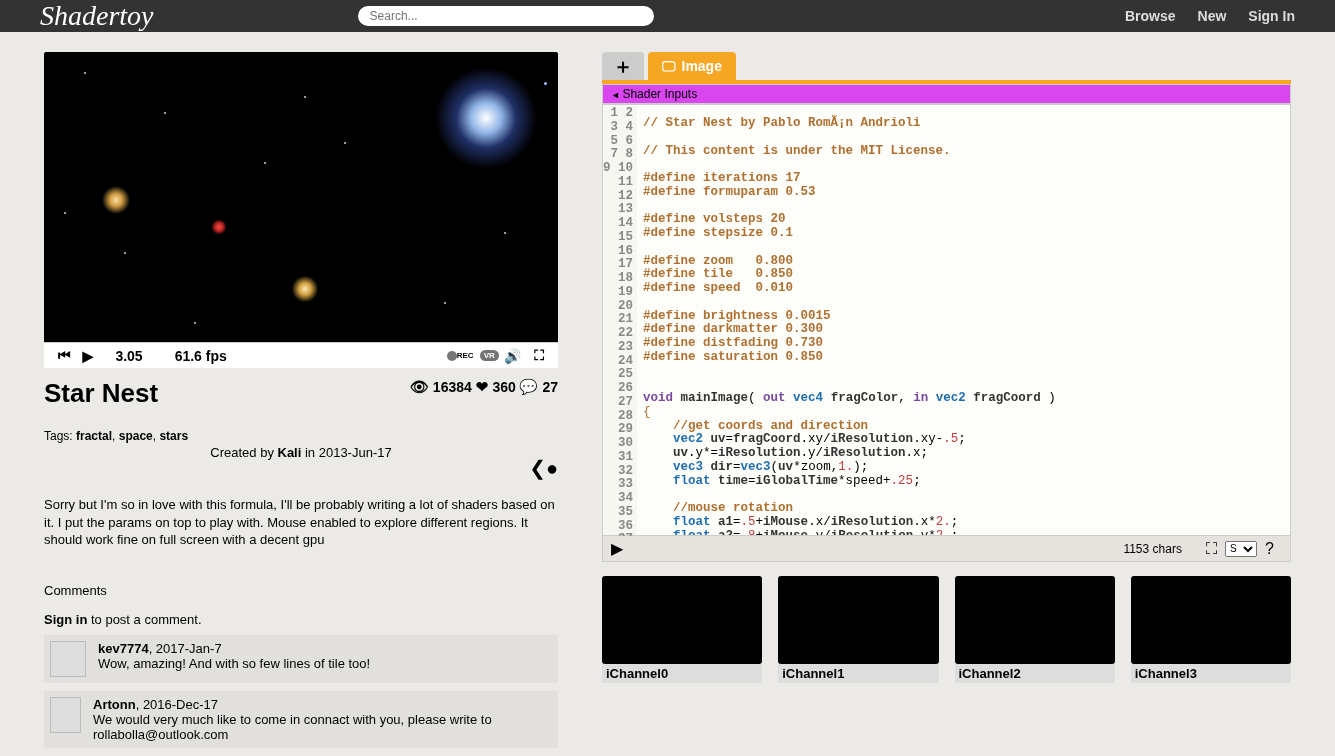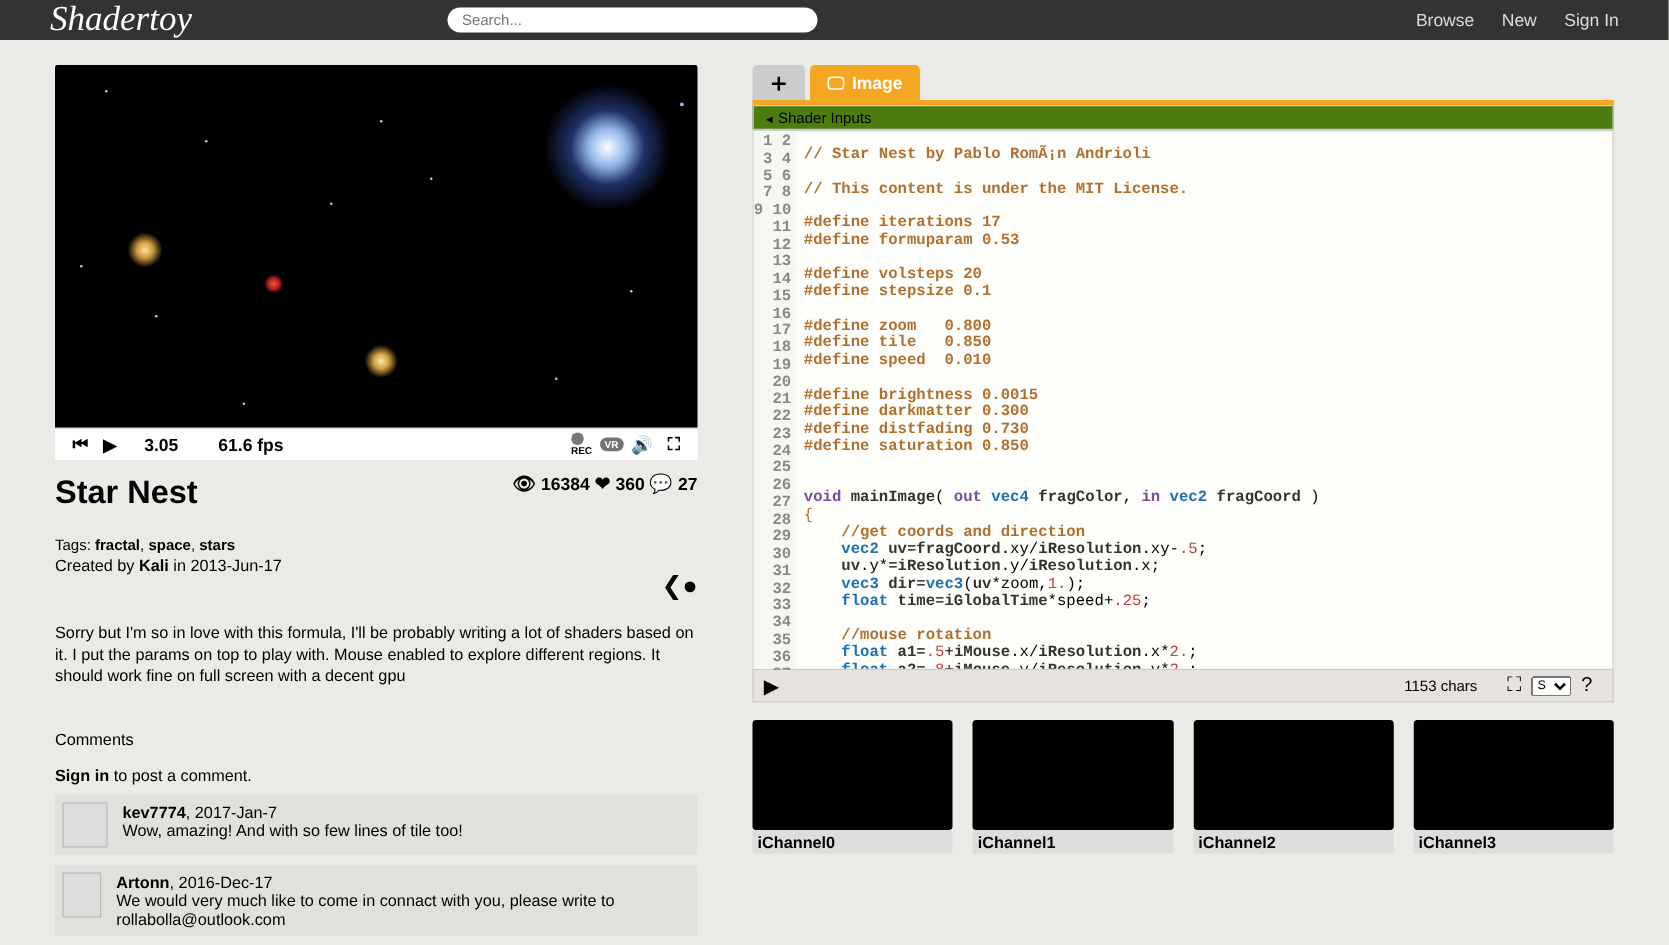--- a/index.html
+++ b/index.html
@@ -11,21 +11,21 @@
     height: 32px; background: #333; color: #ddd;
     display: flex; align-items: center; padding: 0 40px;
   }
   .logo { font-family: "Brush Script MT", cursive; font-size: 28px; color: #fff; font-style: italic; padding-right: 24px; }
   .search-wrap { flex: 0 0 auto; margin-left: 180px; }
   .search {
     width: 296px; height: 20px; border-radius: 10px; border: none;
     padding: 0 12px; font-size: 12px; color: #a16207; background: #fff;
   }
   .nav-right { margin-left: auto; display: flex; gap: 22px; }
-  .nav-right a { color: #ddd; text-decoration: none; font-size: 14px; font-weight: normal; cursor: pointer; }
+  .nav-right a { color: #ddd; text-decoration: none; font-size: 14px; font-weight: bold; cursor: pointer; }
 
   
   .main { display: flex; padding: 20px 44px 0 44px; gap: 44px; height: calc(100% - 44px); }
   .left-col  { width: 514px; flex: 0 0 auto; }
   .right-col { flex: 1 1 auto; display: flex; flex-direction: column; }
 
   
   .preview {
     width: 514px; height: 290px; background: #000; position: relative;
     border-radius: 2px 2px 0 0; overflow: hidden;
@@ -39,31 +39,31 @@
   .star-red  { position:absolute; top:166px; left:166px; width:18px; height:18px; background: radial-gradient(circle,#ff5040 0%,#aa2020 35%, transparent 60%); }
   .dot { position:absolute; width:2px; height:2px; background:#cfcfcf; border-radius:50%; }
 
   .controls {
     height: 26px; background: #fff; border-top:1px solid #ccc;
     display: flex; align-items: center; padding: 0 8px; font-size: 14px; font-weight: bold;
   }
   .controls .spacer { flex: 1; }
   .ctl-btn { cursor: pointer; padding: 0 6px; font-size: 14px; }
   .time { padding: 0 16px; text-align: right; }
-  .rec { display:flex; flex-direction:column; font-size:8px; padding:0 6px; cursor:pointer;}
+  .rec { display:flex; flex-direction:row; align-items:center; font-size:8px; padding:0 6px; cursor:pointer;}
   .rec-dot { width:10px;height:10px;border-radius:50%;background:#777;}
   .vr-badge { font-size:8px; background:#737373; color:#fff; border-radius:8px; padding:1px 4px; cursor:pointer;}
   .vol, .full { padding:0 6px; cursor:pointer;}
 
   
   .title-row { display:flex; align-items:flex-start; margin-top:10px;}
   h1.shader-title { font-size:26px; font-weight:bold; }
   .stats { margin-left:auto; display:flex; align-items:center; gap:4px; font-weight:bold; font-size:14px;}
   .stat-icn { font-size:15px; }
-  .byline { font-size:13px; text-align:left; margin-top:2px; }
+  .byline { font-size:13px; text-align:center; margin-top:2px; }
   .tags { font-size:12px; margin-top:20px;}
   .tags a { color:#000; font-weight:bold; text-decoration:none; cursor:pointer;}
   .share { text-align:right; font-size:20px; margin-top:-4px; cursor:pointer;}
   .desc { font-size:13px; margin-top:16px; line-height:1.35; }
 
   
   .comments-h { font-size:13px; margin-top:34px; }
   .signin-note { font-size:13px; margin-top:14px;}
   .signin-note b { font-weight:bold; cursor:pointer;}
   .comment { display:flex; gap:12px; background:#e2e0dc; padding:6px; margin-top:8px; font-size:13px;}
@@ -71,21 +71,21 @@
   .c-head b { font-weight:bold;}
 
   
   .tabs { display:flex; align-items:flex-end; height:28px;}
   .tab-add { width:42px; height:28px; background:#ccc; display:flex; align-items:center; justify-content:center; font-size:20px; font-weight:bold; cursor:pointer; border-radius:4px 4px 0 0;}
   .tab-image { margin-left:4px; height:28px; background:#f5a623; color:#fff; font-weight:bold; display:flex; align-items:center; padding:0 14px; gap:6px; border-radius:4px 4px 0 0; cursor:pointer; font-size:14px;}
   .tab-image .tv { font-size:14px; }
   .tab-underline { height:4px; background:#f5a623; }
 
   
-  .inputs-row { background:#4d7c0f; border:1px solid #ccc; font-size:12px; padding:2px 8px; cursor:pointer;}
+  .inputs-row { background:#d946ef; border:1px solid #ccc; font-size:12px; padding:2px 8px; cursor:pointer;}
   .inputs-row::before { content:"◄ "; font-size:9px;}
 
   
   .editor { display:flex; height:432px; background:#fdfdfa; border:1px solid #ccc; font-family:"Courier New",monospace; font-size:12.5px; line-height:1.1; }
   .gutter { width:34px; background:#f7f7f2; text-align:right; color:#888; padding:2px 4px 2px 0; user-select:none; font-weight:bold;}
   .code  { flex:1; padding:12px 6px; white-space:pre; overflow:hidden; }
   .kw   { color:#7a4aa0; font-weight:bold;}
   .type { color:#1f6fb2; font-weight:bold;}
   .num  { color:#c04040;}
   .cmt  { color:#b07030; font-weight:bold;}

